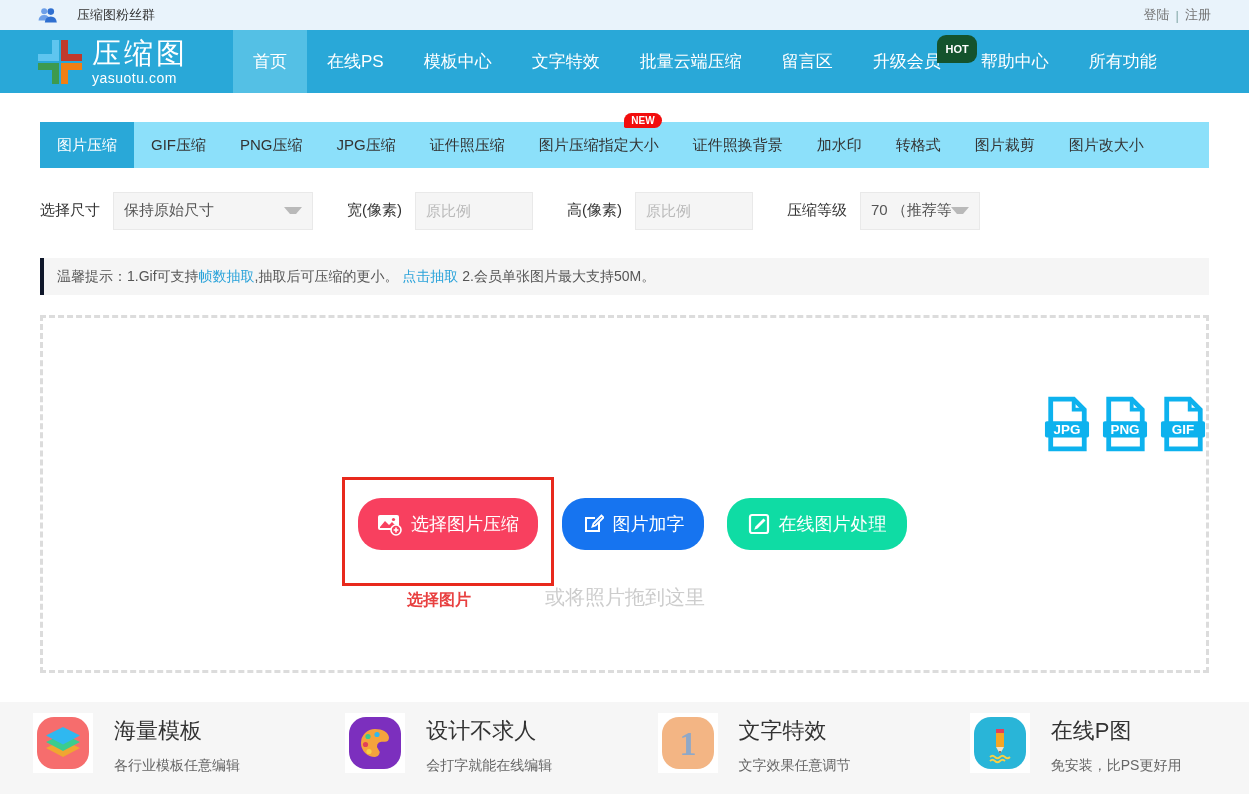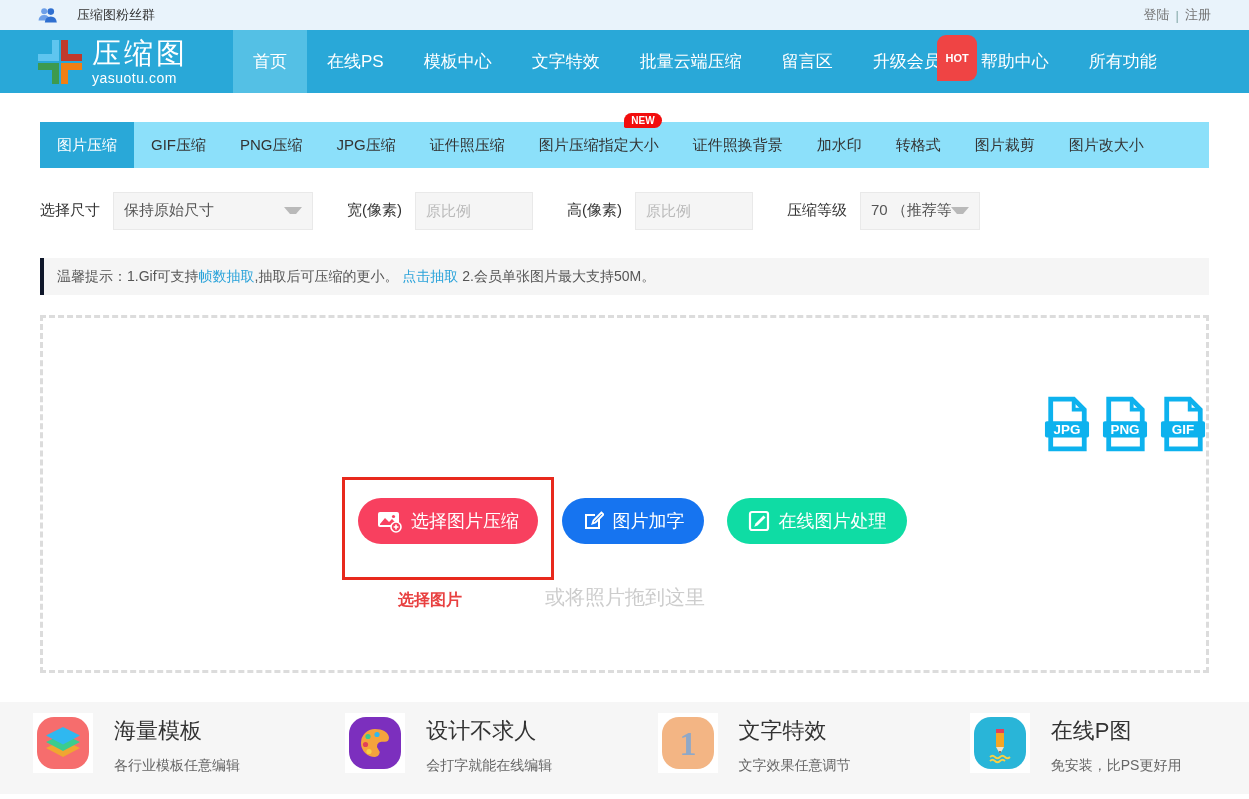--- a/index.html
+++ b/index.html
@@ -25,22 +25,22 @@
   .logo { display: flex; align-items: center; gap: 10px; margin-right: 45px; cursor: pointer; }
   .logo-text { display: flex; flex-direction: column; line-height: 1; }
   .logo-title { font-size: 29px; letter-spacing: 3px; font-weight: 500; }
   .logo-domain { font-size: 14px; margin-top: 3px; letter-spacing: 0.5px; }
   .nav-item {
     display: flex; align-items: center; padding: 0 20px; font-size: 17px;
     position: relative; cursor: pointer; white-space: nowrap;
   }
   .nav-item.active { background: #54c0e5; }
   .hot-badge {
-    position: absolute; top: 5px; right: -16px; background: #ef4444; color: #fff;
-    font-size: 11px; font-weight: bold; padding: 17px 8px;
+    position: absolute; top: 5px; right: -16px; background: #14532d; color: #fff;
+    font-size: 11px; font-weight: bold; padding: 8px 8px;
     border-radius: 9px 9px 9px 0; line-height: 1.1;
   }
   
   .subnav {
     margin: 29px 40px 0; background: #8ce0fa; height: 46px;
     display: flex; align-items: stretch;
   }
   .subnav-item {
     display: flex; align-items: center; padding: 0 17px; font-size: 15px;
     color: #333; cursor: pointer; position: relative; white-space: nowrap;
@@ -90,33 +90,33 @@
   }
   .tip-link { color: #2ba3da; cursor: pointer; }
   
   .dropzone {
     margin: 20px 40px 0; height: 358px; border: 3px dashed #dcdcdc;
     position: relative;
   }
   .dz-icons { display: flex; justify-content: flex-end; gap: 12px; padding-top: 77px; }
   .dz-buttons { display: flex; justify-content: center; align-items: flex-start; margin-top: 24px; }
   .pill-btn {
-    height: 46px; border: none; border-radius: 23px; color: #fff;
+    height: 52px; border: none; border-radius: 23px; color: #fff;
     font-size: 18px; display: flex; align-items: center; justify-content: center;
     gap: 9px; cursor: pointer; font-family: inherit; white-space: nowrap;
   }
   .btn-select { width: 180px; background: #f8405f; }
   .btn-addtext { width: 142px; background: #1674f0; margin-right: 23px; margin-top: 21px; }
   .btn-online { width: 180px; background: #0fdca4; margin-top: 21px; }
   .highlight-box {
     border: 3px solid #e8291c; padding: 18px 13px 33px;
     margin-right: 8px;
   }
   .select-caption {
-    position: absolute; top: 272px; left: 387px; transform: translateX(-50%);
+    position: absolute; top: 272px; left: 396px; transform: translateX(-50%);
     color: #e84040; font-size: 16px; font-weight: bold;
   }
   .drag-hint {
     position: absolute; top: 266px; left: 582px; transform: translateX(-50%);
     color: #cccccc; font-size: 20px;
   }
   
   .features {
     margin-top: 29px; background: #f6f6f6; height: 92px;
     display: flex; padding-top: 11px;

